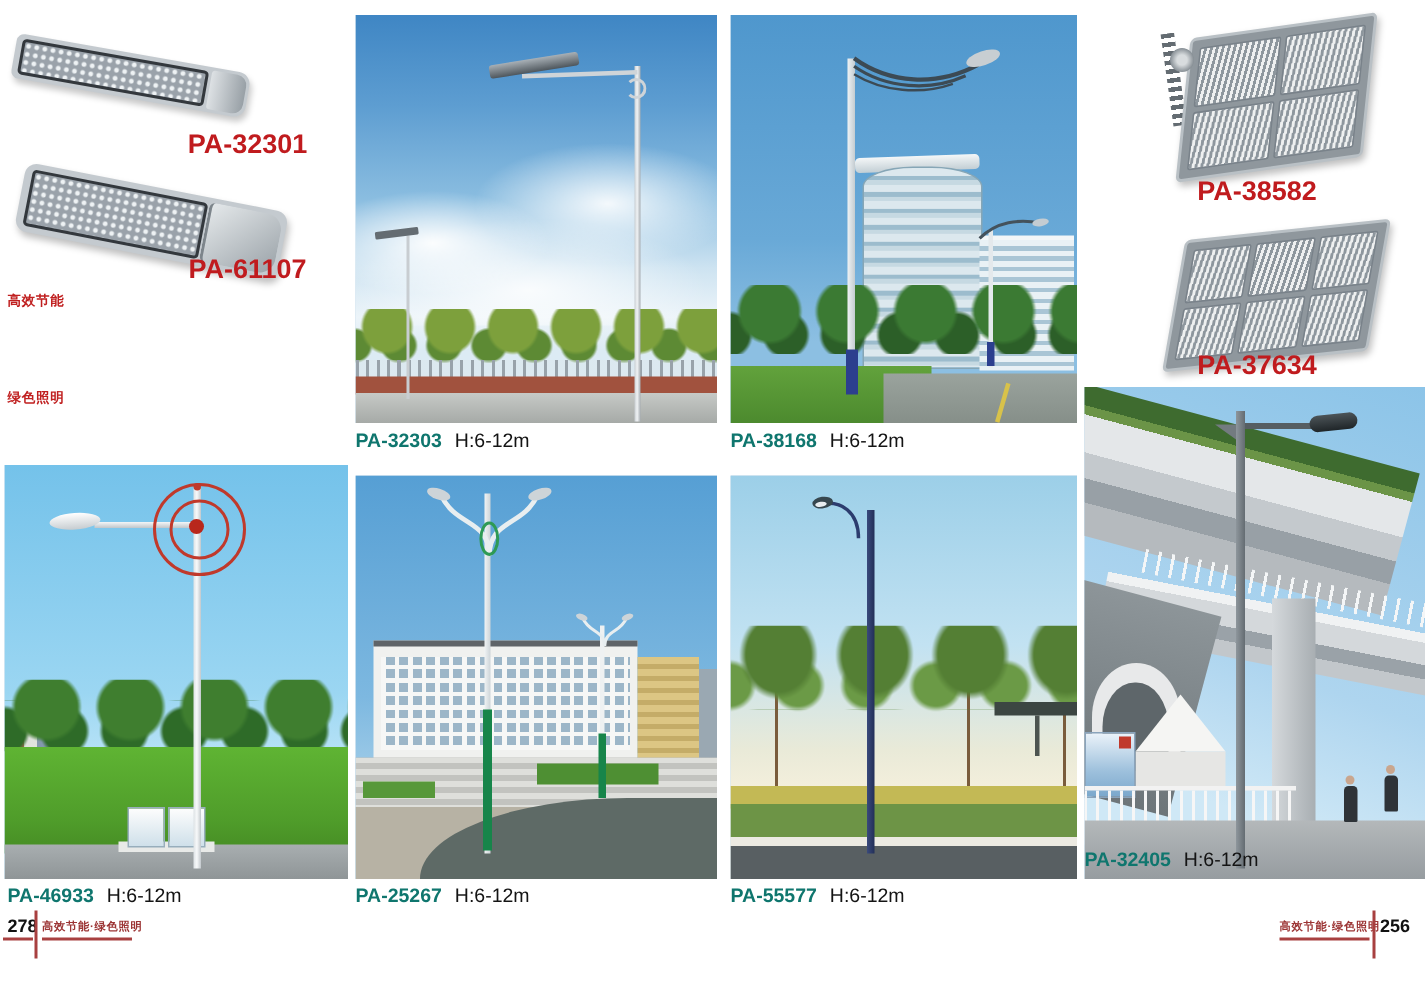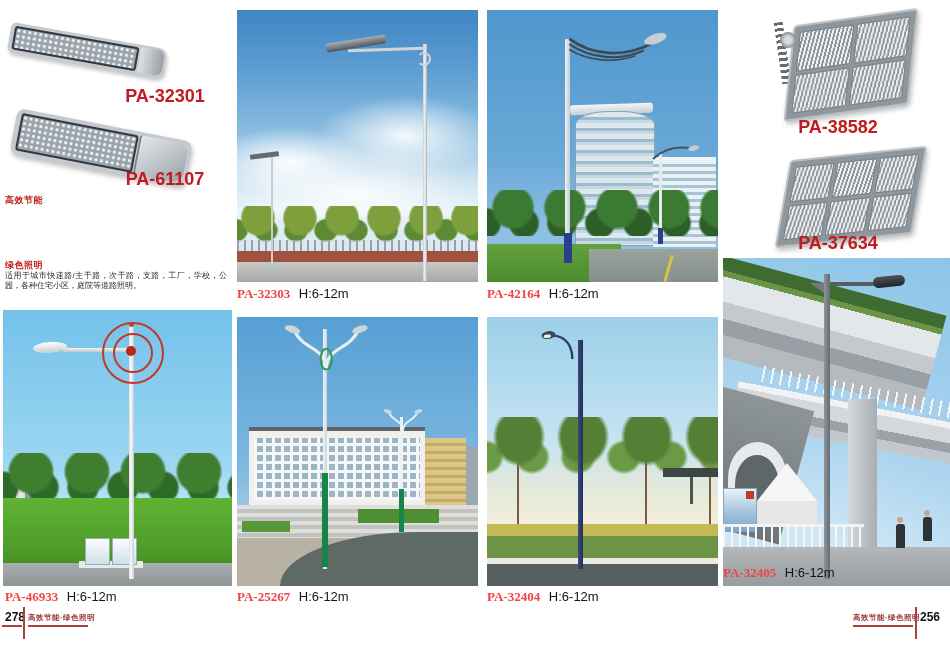--- a/index.html
+++ b/index.html
@@ -1,20 +1,20 @@
 <!DOCTYPE html>
 <html><head>
 <meta charset="utf-8">
 <style>
   html,body{margin:0;padding:0;background:#fff;}
   .page{position:relative;width:950px;height:666px;background:#ffffff;overflow:hidden;
         font-family:"Liberation Sans",sans-serif;color:#222;}
   
   .plabel{position:absolute;font-size:13px;font-weight:bold;white-space:nowrap;}
-  .plabel .code{color:#ef4444;font-family:Liberation Serif, serif;}
+  .plabel .code{color:#0f766e;}
   .plabel .ht{color:#141414;font-weight:normal;margin-left:5px;}
   .clabel{position:absolute;font-size:18px;font-weight:bold;color:#c01b1e;text-align:center;}
   
   .sect-title{position:absolute;font-size:9px;font-weight:bold;color:#c02020;letter-spacing:.5px;}
   .sect-body{position:absolute;font-size:8px;line-height:9.7px;color:#2a2a2a;text-align:justify;}
   
   .photo{position:absolute;overflow:hidden;background:#bcd6e8;}
   .photo div,.photo svg{position:absolute;}
   
   .pA-sky{inset:0;background:linear-gradient(180deg,#3f86c4 0%,#5d9dd1 22%,#8abde0 45%,#cde3f1 62%,#ecf4f9 74%,#dcebf4 82%);}
@@ -170,21 +170,20 @@
   <div class="fixture" style="left:12px;top:96px;width:218px;height:72px;">
     <div class="fB-body">
       <div class="leds fB-leds"></div>
       <div class="fB-cap"></div>
     </div>
   </div>
   <div class="clabel" style="left:120px;top:169px;width:90px;">PA-61107</div>
 
   <div class="sect-title" style="left:5px;top:194px;">高效节能</div>
   <div class="sect-title" style="left:5px;top:259px;">绿色照明</div>
-  <div class="sect-body" style="left:5px;top:271px;width:222px;">适用于城市快速路/主干路，次干路，支路，工厂，学校，公园，各种住宅小区，庭院等道路照明。</div>
 
   <div class="photo" style="left:237px;top:10px;width:241px;height:272px;">
     <div class="pA-sky"></div>
     <div class="pA-clouds"></div>
     <div class="pA-trees"></div>
     <div class="pA-fence"></div>
     <div class="pA-bike"></div>
     <div class="pA-road"></div>
     <div class="pA-pole2"></div>
     <div class="pA-head2"></div>
@@ -216,21 +215,21 @@
     <div class="pB-pole"></div>
     <div class="pB-base"></div>
     <svg style="left:33%;top:5.5%;width:46%;height:18%;" viewBox="0 0 100 40">
       <path d="M6,10 C28,26 58,28 84,14" stroke="#3c4a54" stroke-width="2.6" fill="none"></path>
       <path d="M6,15 C26,29 54,31 76,21" stroke="#3c4a54" stroke-width="2" fill="none"></path>
       <path d="M6,20 C24,31 48,33 68,26" stroke="#3c4a54" stroke-width="1.5" fill="none"></path>
       <ellipse cx="87" cy="10" rx="11" ry="4.5" fill="#c8ced2" transform="rotate(-18 87 10)"></ellipse>
     </svg>
   </div>
   <div class="plabel" style="left:487px;top:286px;">
-    <span class="code">PA-42164</span>
+    <span class="code">PA-38168</span>
     <span class="ht">H:6-12m</span>
   </div>
 
   <div class="fixture" style="left:778px;top:8px;width:136px;height:102px;">
     <div class="fC-fins"></div>
     <div class="flood fC-body" style="display:grid;">
       <div class="mod" style="position:static;"></div>
       <div class="mod" style="position:static;"></div>
       <div class="mod" style="position:static;"></div>
       <div class="mod" style="position:static;"></div>
@@ -317,21 +316,21 @@
     <div class="pE-curb"></div>
     <div class="pE-road"></div>
     <div class="pE-pole"></div>
     <svg style="left:23%;top:2%;width:20%;height:16%;" viewBox="0 0 60 40">
       <path d="M42,40 C42,16 26,8 12,10" stroke="#2c3c6e" stroke-width="3" fill="none"></path>
       <ellipse cx="11" cy="9" rx="9" ry="5" fill="#37474f" transform="rotate(-8 11 9)"></ellipse>
       <ellipse cx="9.5" cy="10.5" rx="5" ry="2.2" fill="#e8ecef" transform="rotate(-8 9.5 10.5)"></ellipse>
     </svg>
   </div>
   <div class="plabel" style="left:487px;top:589px;">
-    <span class="code">PA-32404</span>
+    <span class="code">PA-55577</span>
     <span class="ht">H:6-12m</span>
   </div>
 
   <div class="photo" style="left:723px;top:258px;width:227px;height:328px;">
     <div class="pF-sky"></div>
     <div class="pF-deck1"></div>
     <div class="pF-deck2"></div>
     <div class="pF-rail2"></div>
     <div class="pF-under"></div>
     <div class="pF-arch"></div>

